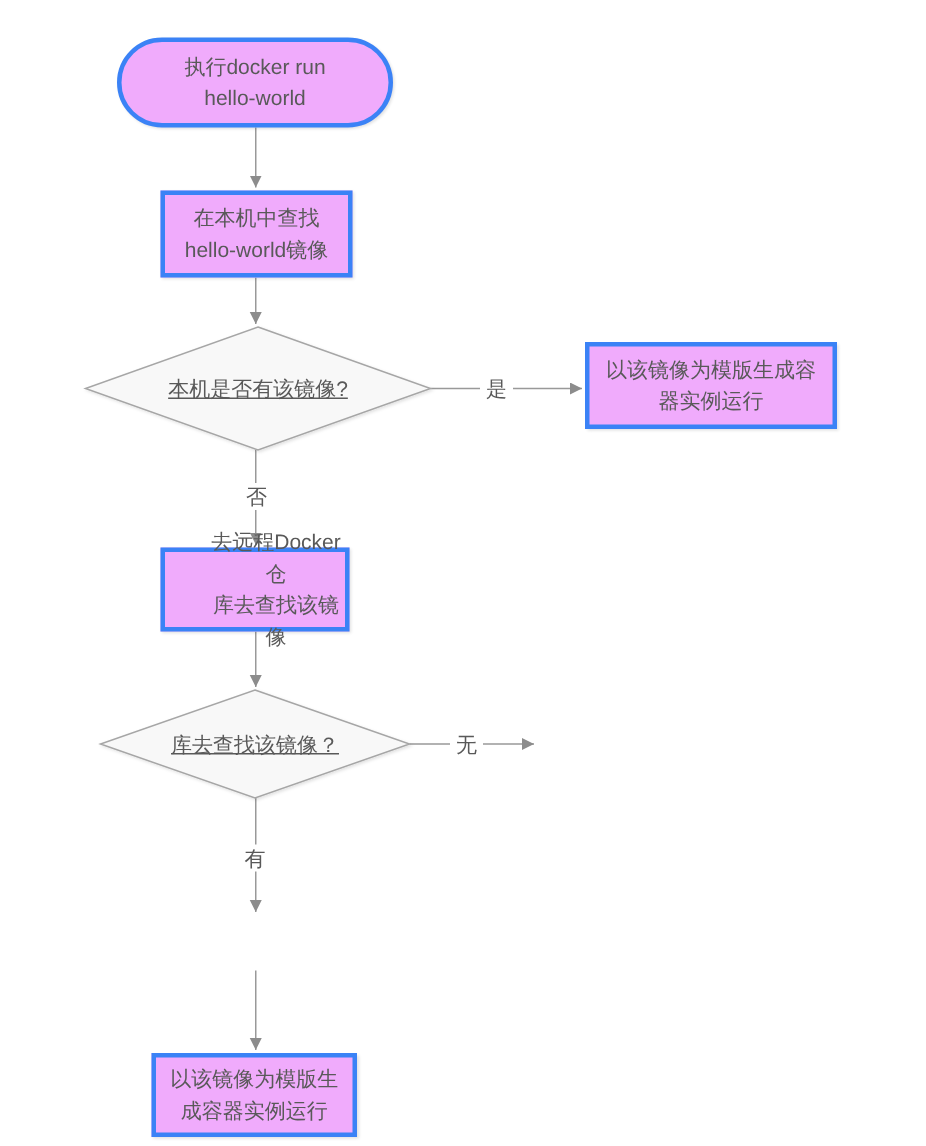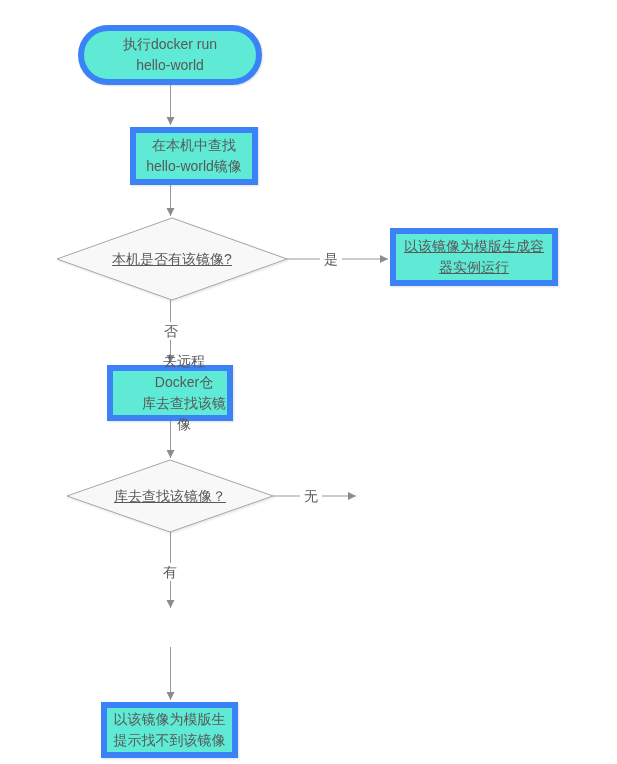--- a/index.html
+++ b/index.html
@@ -20,22 +20,22 @@
     position: absolute;
     box-sizing: border-box;
     display: flex;
     align-items: center;
     justify-content: center;
     text-align: center;
     white-space: pre-line;
     color: #595959;
     font-size: 14px;
     line-height: 21px;
-    background: #5eead4;
-    border: 6px solid #3b82f6;
+    background: #f0abfc;
+    border: 3px solid #3b82f6;
     box-shadow: 1px 1px 2px rgba(0,0,0,0.12);
   }
   .node.stadium { border-radius: 999px; }
   .node.diamond-text {
     background: transparent;
     border: none;
     box-shadow: none;
     text-decoration: underline;
   }
   .edge-label {
@@ -75,36 +75,36 @@
       <line x1="170.5" y1="647" x2="170.5" y2="700" marker-end="url(#arrowhead)"></line>
     </g>
 
     <polygon points="172,218 287,259 172,300 57,259" fill="#f8f8f8" stroke="#a6a6a6" stroke-width="1" filter="url(#nodeshadow)"></polygon>
     <polygon points="170,460 273,496 170,532 67,496" fill="#f8f8f8" stroke="#a6a6a6" stroke-width="1" filter="url(#nodeshadow)"></polygon>
   </svg>
 
   <div class="node stadium" style="left:78px; top:25px; width:184px; height:60px;">执行docker run
 hello-world</div>
 
-  <div class="node" style="left:107px; top:127px; width:128px; height:58px;margin-left:23px;">在本机中查找
+  <div class="node" style="left:107px; top:127px; width:128px; height:58px;">在本机中查找
 hello-world镜像</div>
 
   <div class="node diamond-text" style="left:57px; top:218px; width:230px; height:82px;">本机是否有该镜像?</div>
 
-  <div class="node" style="left:390px; top:228px; width:168px; height:58px;text-decoration:underline;">以该镜像为模版生成容
+  <div class="node" style="left:390px; top:228px; width:168px; height:58px;">以该镜像为模版生成容
 器实例运行</div>
 
   <div class="node" style="left:107px; top:365px; width:126px; height:56px;padding-left:28px;">去远程Docker仓
 库去查找该镜像</div>
 
   <div class="node diamond-text" style="left:67px; top:460px; width:206px; height:72px;">库去查找该镜像？</div>
 
 
 
   <div class="node" style="left:101px; top:702px; width:137px; height:56px;">以该镜像为模版生
-提示找不到该镜像</div>
+成容器实例运行</div>
 
   <div class="edge-label" style="left:331px; top:259px;">是</div>
   <div class="edge-label" style="left:171px; top:331px;">否</div>
   <div class="edge-label" style="left:311px; top:496px;">无</div>
   <div class="edge-label" style="left:170px; top:572px;">有</div>
 
 </div>
 
 </body></html>

